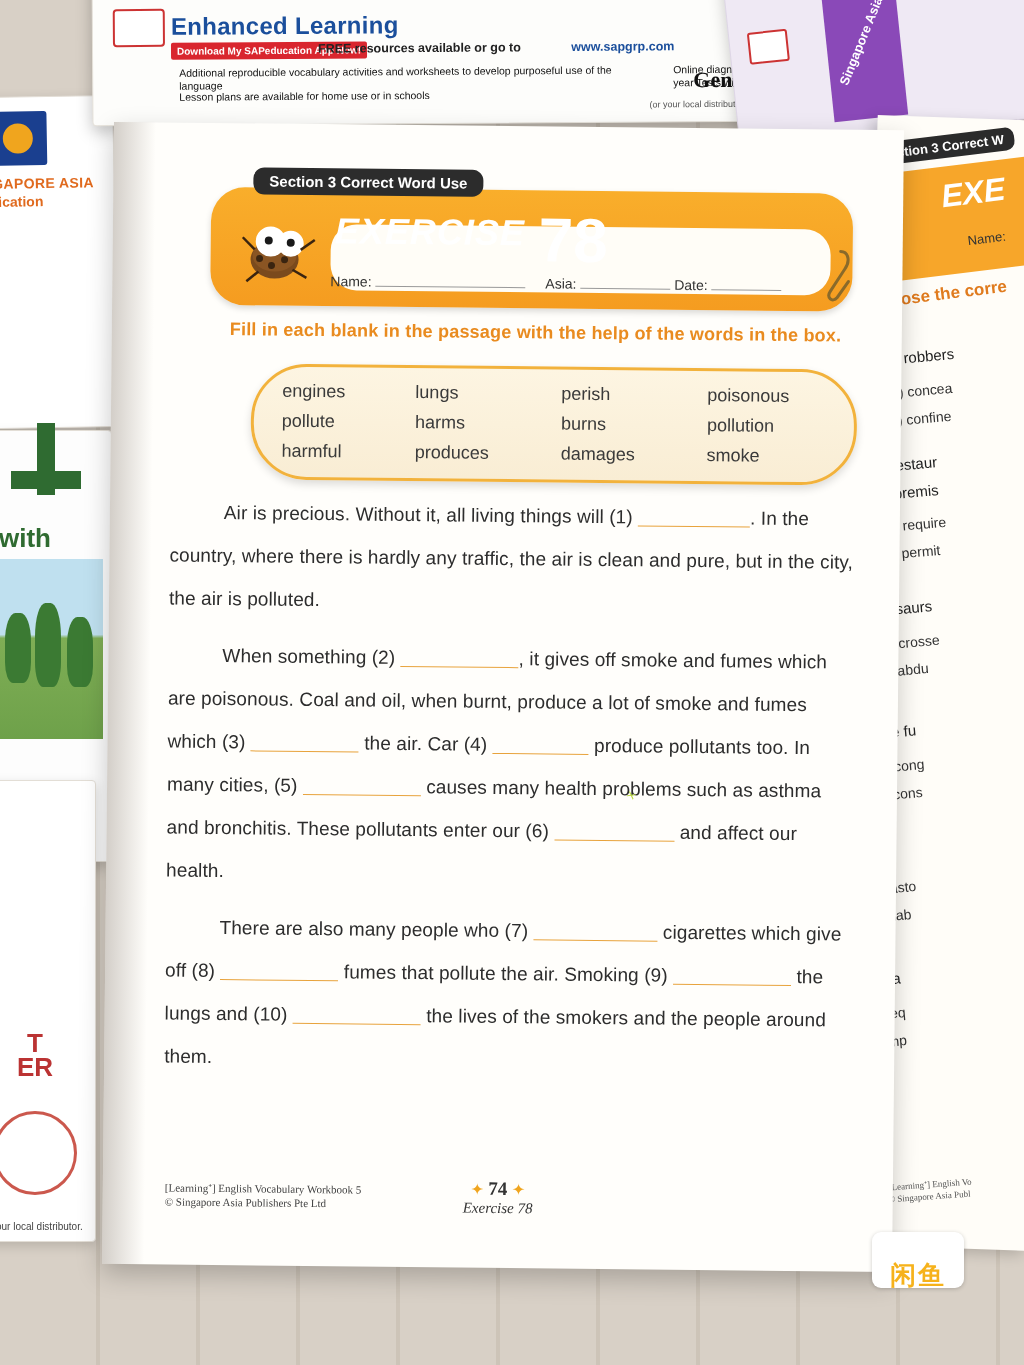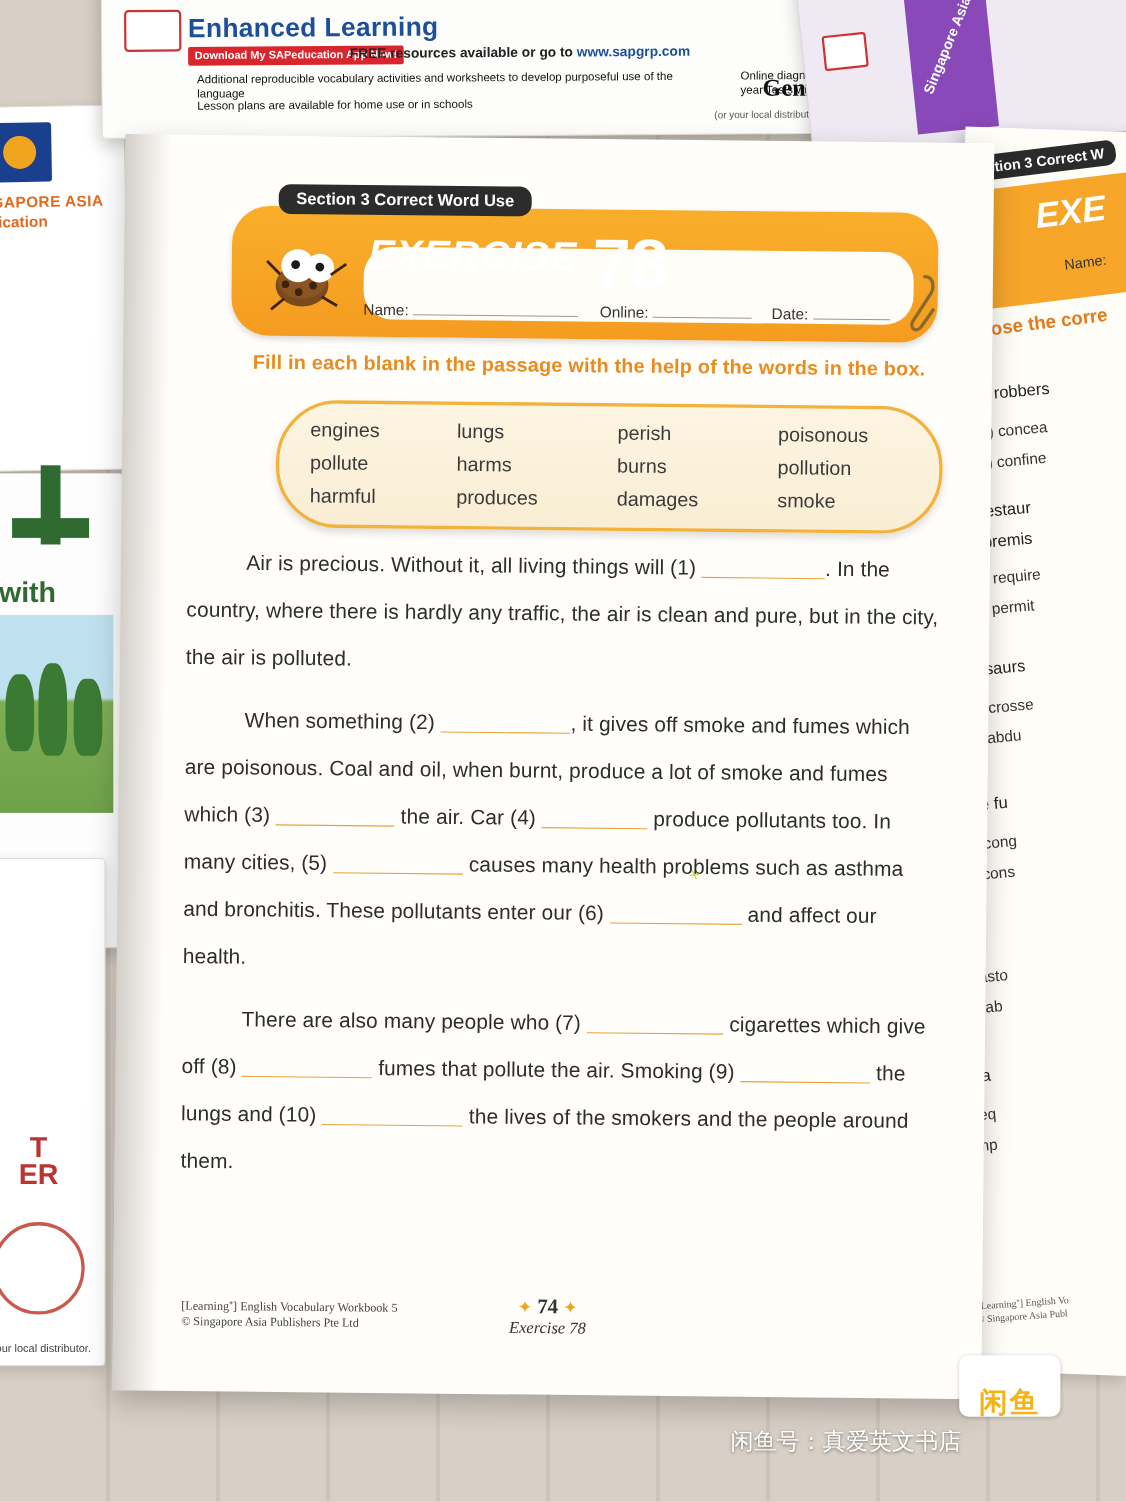--- a/index.html
+++ b/index.html
@@ -129,21 +129,21 @@
   .dot{color:#f0a51e;}
 
   
   .enh{position:absolute;left:78px;top:38px;font-size:24px;color:#1b4f9c;font-weight:bold;
     letter-spacing:.3px;}
   .badge{position:absolute;left:20px;top:34px;width:48px;height:34px;background:#fff;
     border:2px solid #c33;border-radius:4px;}
   .dlbar{position:absolute;left:78px;top:68px;background:#d9262e;color:#fff;font-size:10px;
     padding:3px 6px;border-radius:2px;font-weight:bold;}
   .freeline{position:absolute;left:225px;top:68px;font-size:12.5px;color:#222;font-weight:bold;}
-  .freeline em{color:#1b4f9c;font-style:normal;}
+  .freeline em{color:#1b4f9c;font-style:normal;margin-left:47px;}
   .bul{position:absolute;font-size:10.5px;color:#111;line-height:13px;}
   .genie{position:absolute;left:600px;top:96px;font-size:22px;color:#111;font-weight:bold;
     font-family:"Liberation Serif",serif;}
   .distrib{position:absolute;left:556px;top:128px;font-size:9px;color:#555;}
 
   
   .wm{position:absolute;left:872px;top:1232px;width:92px;height:56px;background:#fff;border-radius:9px;
     display:flex;align-items:center;justify-content:center;box-shadow:0 1px 4px rgba(0,0,0,.2);}
   .wm span{color:#f6b21b;font-size:26px;font-weight:bold;letter-spacing:2px;margin-top:30px;}
   .caption{position:absolute;left:664px;top:1296px;color:#fff;font-size:21px;
@@ -270,23 +270,23 @@
       <path d="M18 52 L6 62" stroke="#3a2410" stroke-width="2.5" fill="none"></path>
       <path d="M52 50 L66 58" stroke="#3a2410" stroke-width="2.5" fill="none"></path>
     </svg>
 
     <div class="exercise-word">EXERCISE</div>
     <div class="exercise-num">78</div>
 
     <div class="fieldrow">
       <span>Name:</span>
       <span class="ul" style="width:150px"></span>
-      <span style="margin-left:16px">Online:</span>
+      <span style="margin-left:16px">Asia:</span>
       <span class="ul" style="width:90px"></span>
-      <span style="margin-left:14px">Date:</span>
+      <span style="">Date:</span>
       <span class="ul" style="width:70px"></span>
     </div>
 
     <svg class="clip" viewBox="0 0 34 66">
       <path d="M22 4 C30 4 32 14 26 22 L12 44 C8 50 14 56 19 50 L30 34" stroke="#8a6a2a" stroke-width="3" fill="none" stroke-linecap="round"></path>
     </svg>
 
     <div class="instr">Fill in each blank in the passage with the help of the words in the box.</div>
 
     <div class="wordbox">
@@ -324,14 +324,13 @@
         <span class="pagenum">74</span>
         <span class="dot">✦</span>
       </div>
       <div class="footex">Exercise 78</div>
     </div>
   </div>
 
   <div class="wm">
     <span>闲鱼</span>
   </div>
-  <div class="caption">闲鱼号：真爱英文书店</div>
 </div>
 
 </body></html>

